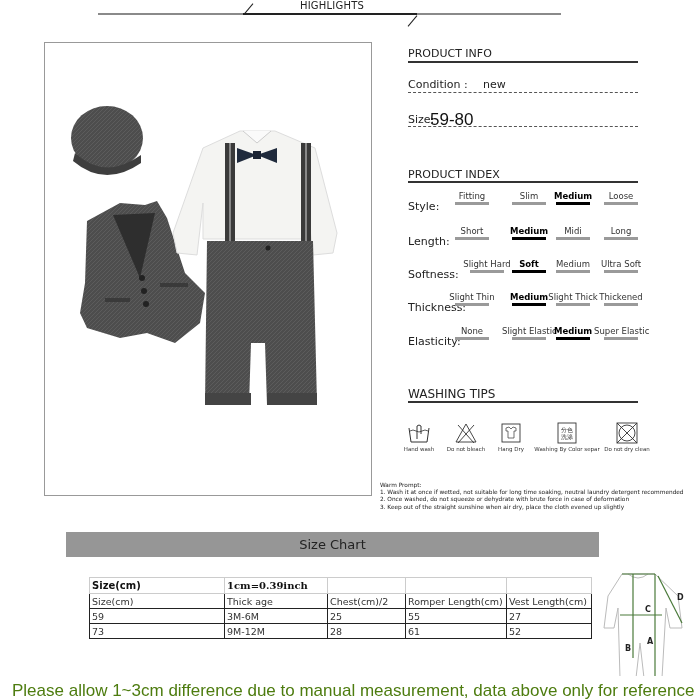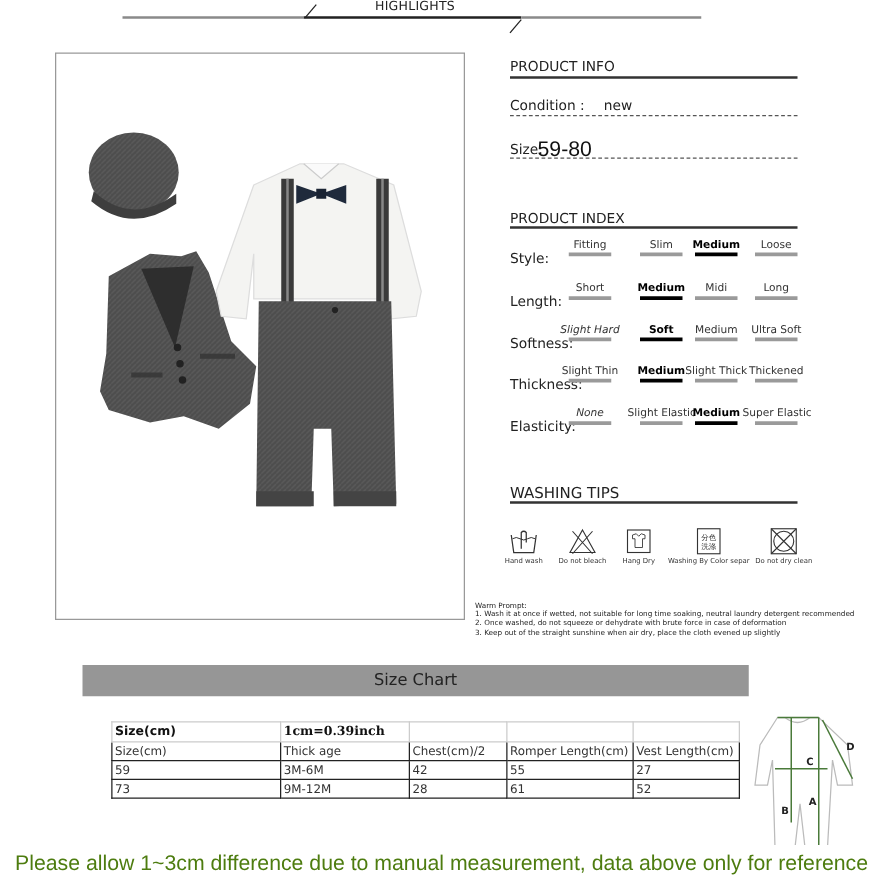--- a/index.html
+++ b/index.html
@@ -147,21 +147,21 @@
       </div>
       <div class="opt" style="left: 556px; top: 226px;">
         <span class="txt">Midi</span>
         <div class="bar"></div>
       </div>
       <div class="opt" style="left: 604px; top: 226px;">
         <span class="txt">Long</span>
         <div class="bar"></div>
       </div>
       <div class="idx-label" style="top: 268px;">Softness:</div>
-      <div class="opt" style="left: 455px; top: 259px; font-style: italic;">
+      <div class="opt" style="left: 470px; top: 259px;">
         <span class="txt">Slight Hard</span>
         <div class="bar"></div>
       </div>
       <div class="opt sel" style="left: 512px; top: 259px;">
         <span class="txt">Soft</span>
         <div class="bar"></div>
       </div>
       <div class="opt" style="left: 556px; top: 259px;">
         <span class="txt">Medium</span>
         <div class="bar"></div>
@@ -181,21 +181,21 @@
       </div>
       <div class="opt" style="left: 556px; top: 292px;">
         <span class="txt">Slight Thick</span>
         <div class="bar"></div>
       </div>
       <div class="opt" style="left: 604px; top: 292px;">
         <span class="txt">Thickened</span>
         <div class="bar"></div>
       </div>
       <div class="idx-label" style="top: 335px;">Elasticity:</div>
-      <div class="opt" style="left: 455px; top: 326px; font-style: italic;">
+      <div class="opt" style="left: 455px; top: 326px;">
         <span class="txt">None</span>
         <div class="bar"></div>
       </div>
       <div class="opt" style="left: 512px; top: 326px;">
         <span class="txt">Slight Elastic</span>
         <div class="bar"></div>
       </div>
       <div class="opt sel" style="left: 556px; top: 326px;">
         <span class="txt">Medium</span>
         <div class="bar"></div>
@@ -272,21 +272,21 @@
   <tr>
     <td>Size(cm)</td>
     <td>Thick age</td>
     <td>Chest(cm)/2</td>
     <td style="max-width:96px;">Romper Length(cm)</td>
     <td style="max-width:80px;">Vest Length(cm)</td>
   </tr>
   <tr>
     <td>59</td>
     <td>3M-6M</td>
-    <td>42</td>
+    <td>25</td>
     <td>55</td>
     <td>27</td>
   </tr>
   <tr>
     <td>73</td>
     <td>9M-12M</td>
     <td>28</td>
     <td>61</td>
     <td>52</td>
   </tr>

